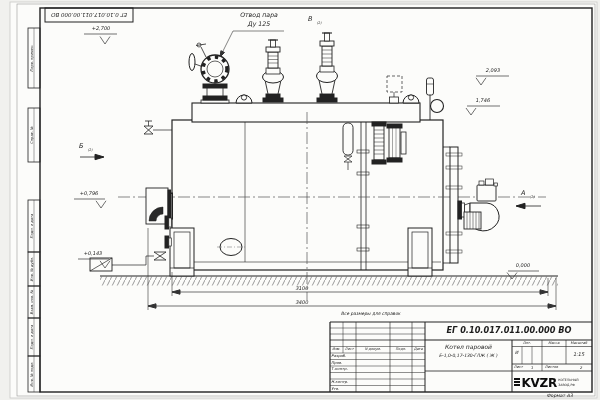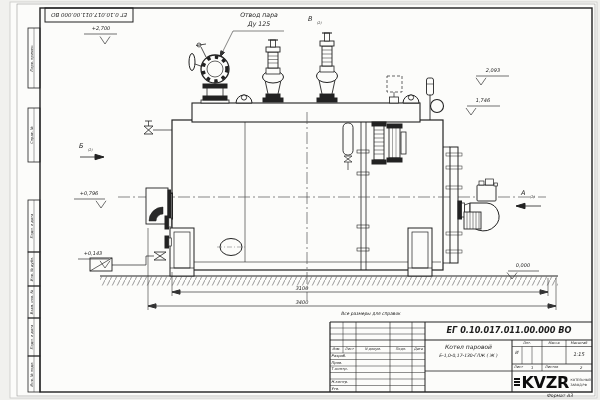--- a/index.html
+++ b/index.html
@@ -10,21 +10,21 @@
   .c{text-align:center;}
   .vlabel{position:absolute;transform:translate(-50%,-50%) rotate(-90deg);
           font-size:3.6px;font-style:italic;color:#222;white-space:nowrap;}
   .stamp180{position:absolute;left:45px;top:8px;width:88px;height:14px;
             display:flex;align-items:center;justify-content:center;
             transform:rotate(180deg);font-size:5.5px;font-style:italic;color:#1c1c1c;}
   .logo{position:absolute;left:514px;top:374px;width:78px;height:17px;display:flex;
         align-items:center;gap:1.5px;font-style:normal;}
   .logo-mark{width:6px;height:9px;
         background:repeating-linear-gradient(180deg,#101010 0 1.6px,transparent 1.6px 3.2px);}
-  .logo-word{font-weight:800;font-size:16px;color:#0c0c0c;letter-spacing:-.3px;}
+  .logo-word{font-weight:800;font-size:12px;color:#0c0c0c;letter-spacing:-.3px;}
   .logo-sub{display:flex;flex-direction:column;justify-content:center;gap:1px;}
   .logo-sub span{font-size:3.1px;color:#222;}
 </style>
 </head>
 <body>
 
 <div id="stage">
 
 <svg id="linework" width="600" height="400" viewBox="0 0 600 400">
   <defs>

